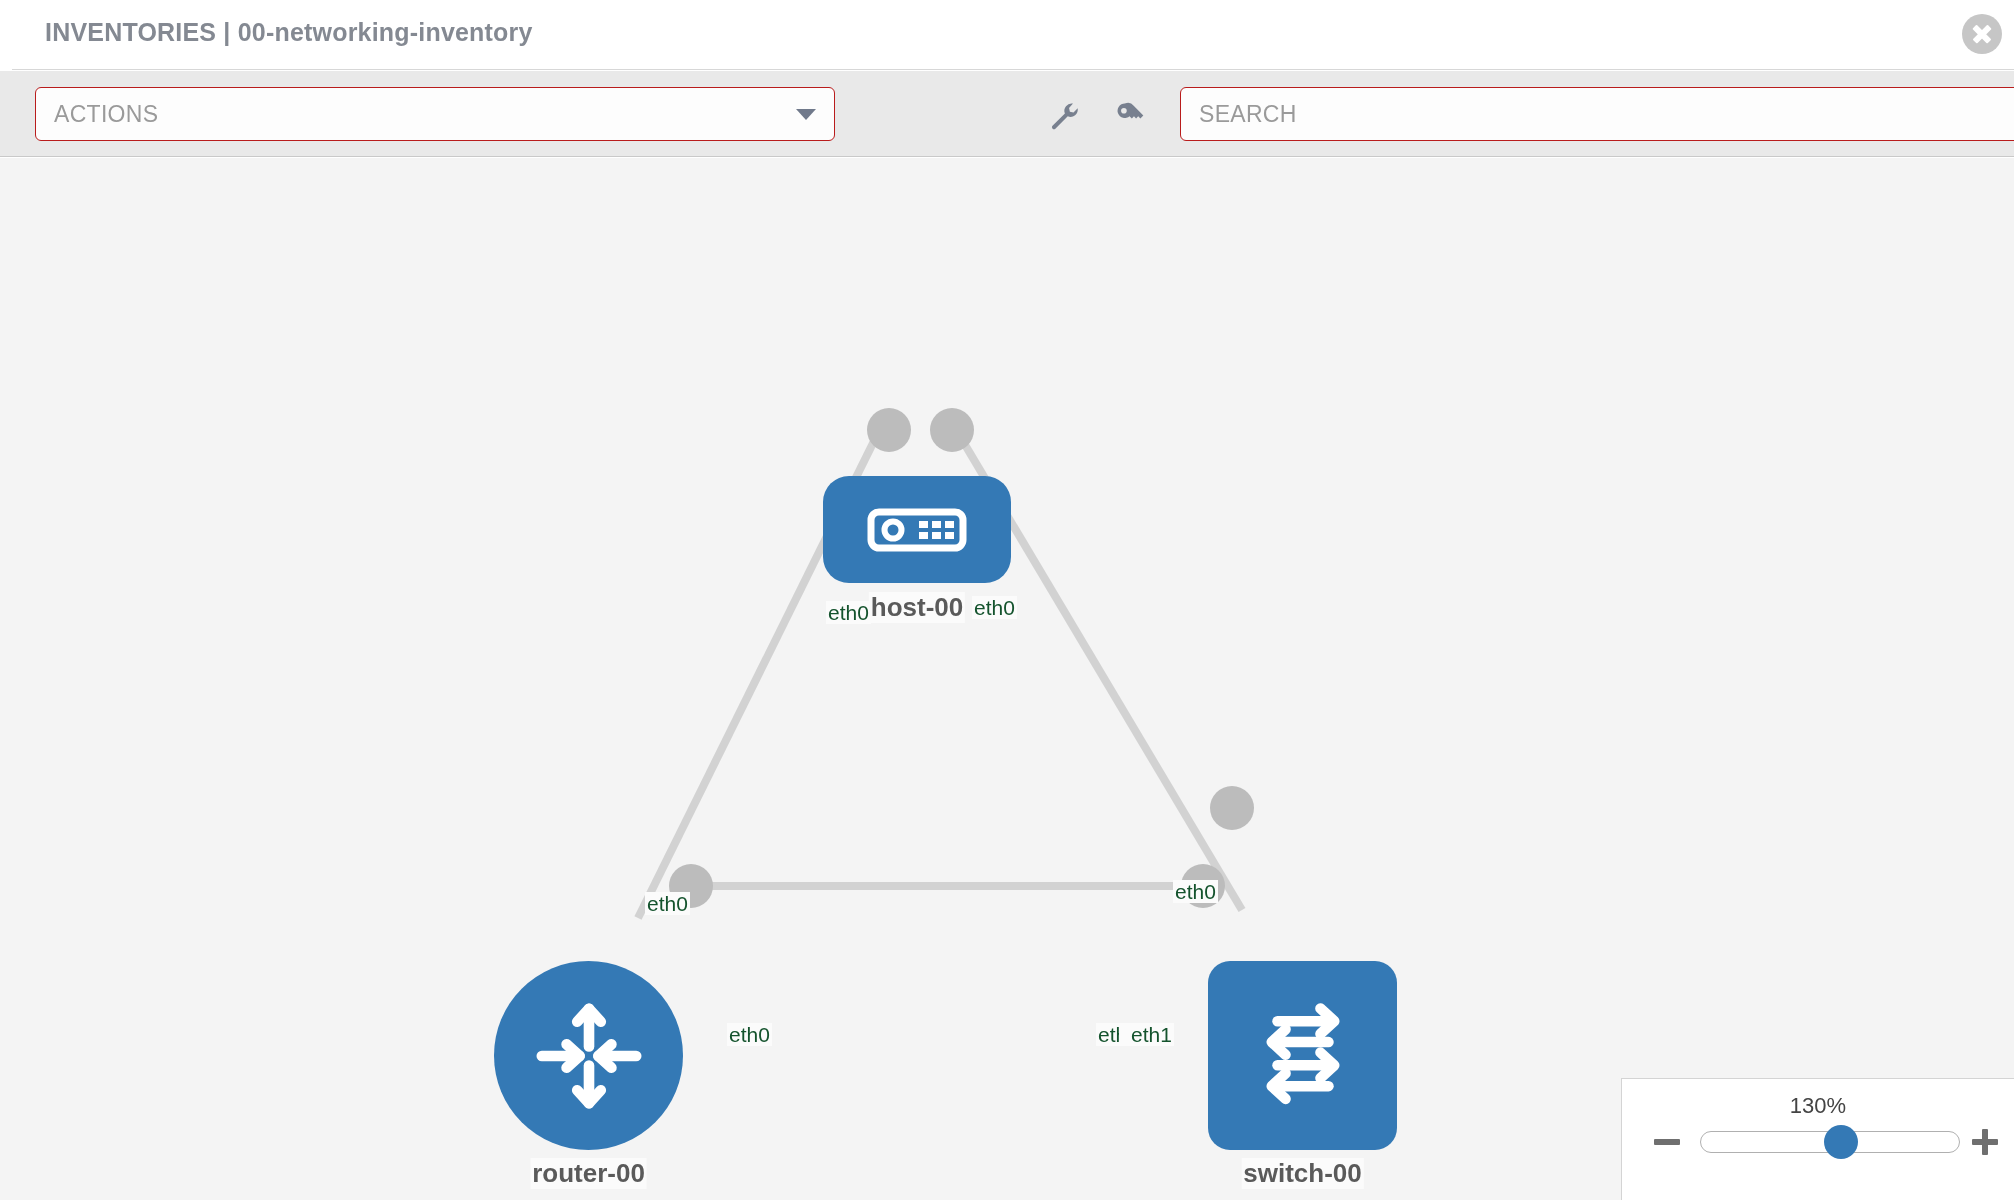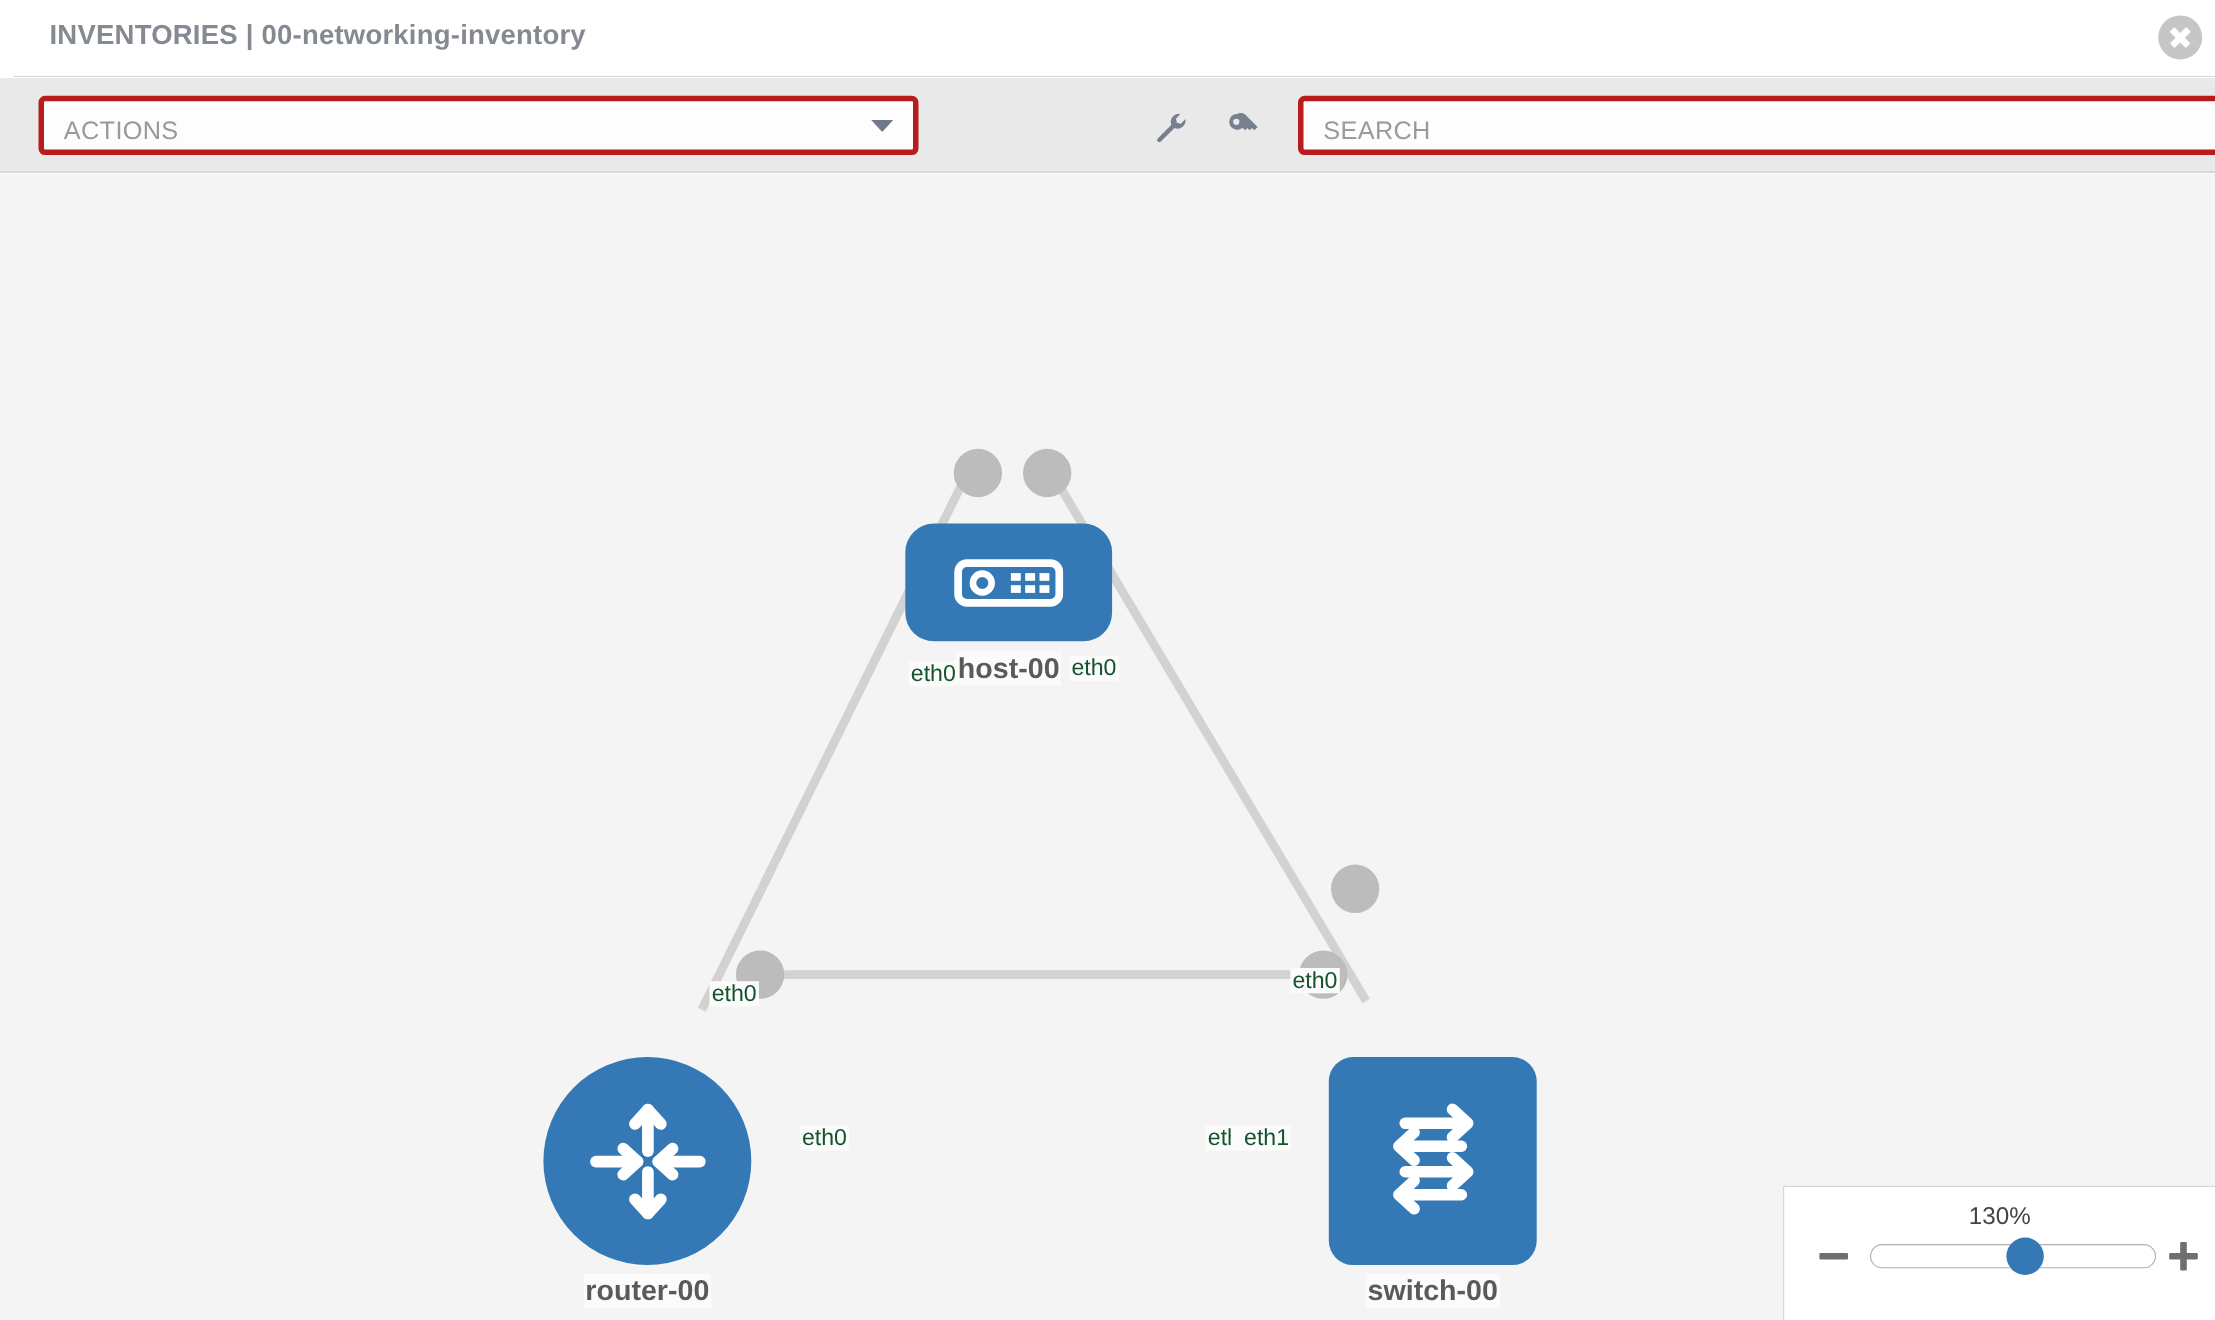--- a/index.html
+++ b/index.html
@@ -64,21 +64,21 @@
     position: absolute;
     top: 71px; left: 0;
     width: 2014px;
     height: 86px;
     background: #e9e9e9;
     border-bottom: 1px solid #c9c9c9;
   }
   .dropdown {
     position: absolute;
     background: #fdfdfd;
-    border: 5px solid #b91c1c;
+    border: 1px solid #b91c1c;
     border-radius: 6px;
     height: 54px;
   }
   .dropdown .dd-label {
     position: absolute;
     left: 18px;
     top: 0;
     line-height: 52px;
     font-size: 23px;
     color: #9a9a9a;

